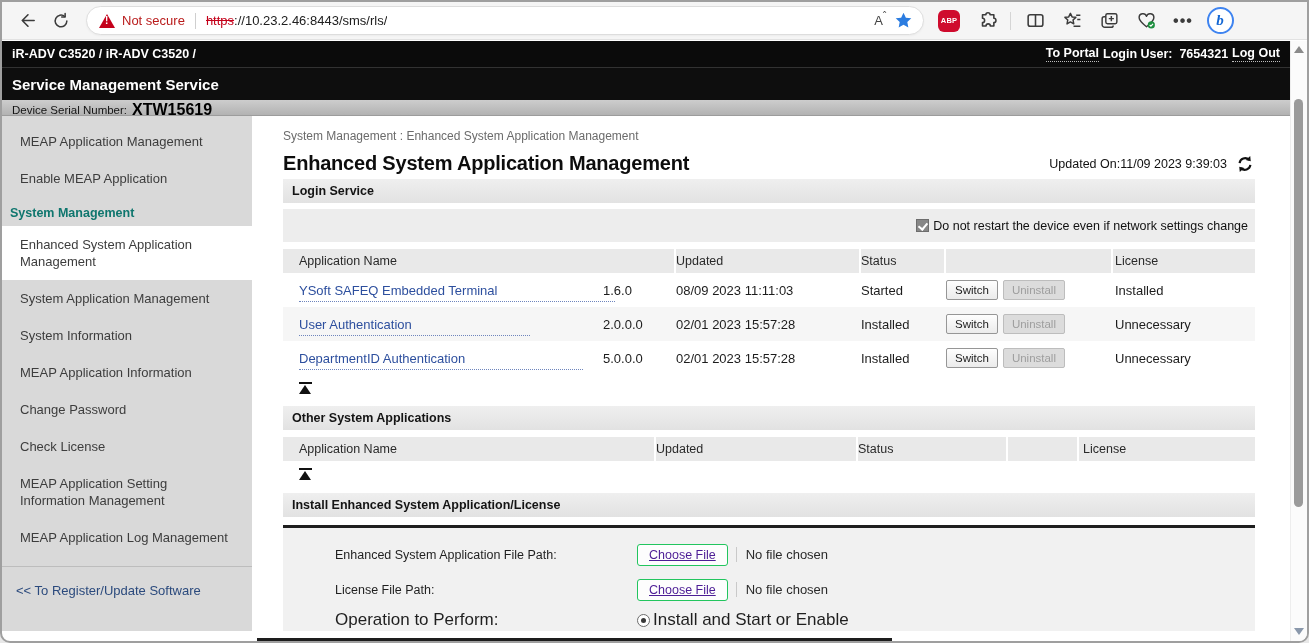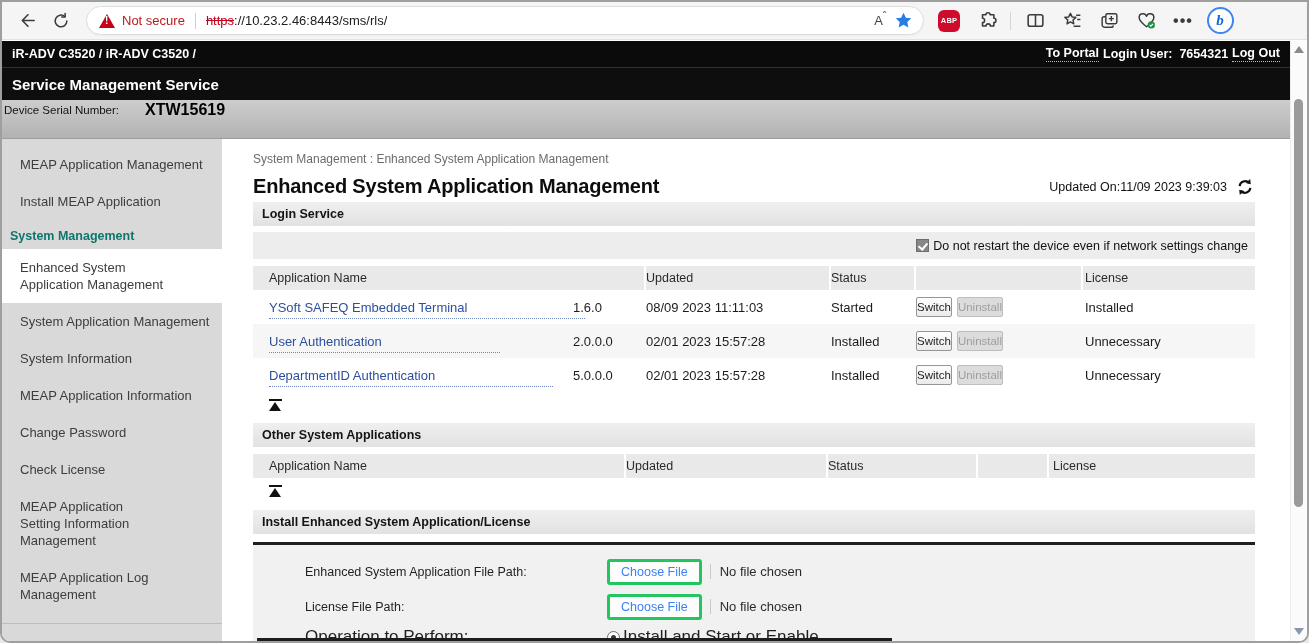--- a/index.html
+++ b/index.html
@@ -39,48 +39,48 @@
     font-size:15px; font-family:"Liberation Serif", serif; font-style:italic;}
 
   
   .page{ position:absolute; top:39px; left:0; right:17px; bottom:0; }
   .bar1{ height:26px; background:#0b0b0b; color:#fff; display:flex; align-items:center;
     padding:0 10px; font-size:12.5px; font-weight:bold; }
   .bar1-right{ margin-left:auto; display:flex; align-items:center; gap:4px;}
   .whitelink{ color:#fff; cursor:pointer; border-bottom:1px dotted #bdbdbd; padding-bottom:1px;}
   .bar2{ height:33px; background:#0e0e0e; border-top:1px solid #323232; color:#fff; display:flex;
     align-items:center; padding:0 10px; font-size:15px; font-weight:bold; }
-  .serialbar{ height:39px; background:linear-gradient(#cdcdcd,#b2b2b2); border-bottom:1px solid #9c9c9c;
-    display:flex; align-items:baseline; padding:0 2px;gap:21px; }
+  .serialbar{ height:16px; background:linear-gradient(#cdcdcd,#b2b2b2); border-bottom:1px solid #9c9c9c;
+    display:flex; align-items:baseline; padding:0 10px; }
   .serial-label{ font-size:11.5px; color:#141414; padding-bottom:4px;}
   .serial-value{ font-size:16px; font-weight:bold; color:#000; margin-left:5px; position:relative; top:1px;}
 
   .bodyrow{ display:flex; height:515px; overflow:hidden; }
 
   
-  .sidebar{ width:220px; flex:0 0 auto; background:#d9d9d9; padding-top:7px; overflow:hidden;}
+  .sidebar{ width:250px; flex:0 0 auto; background:#d9d9d9; padding-top:7px; overflow:hidden;}
   .side-item{ padding:10px 10px 10px 18px; font-size:13px; color:#3d3d3d; cursor:pointer; line-height:17px;}
   .side-section{ padding:9px 8px 6px 8px; font-size:12.5px; font-weight:bold; color:#0f766e;}
   .side-item.active{ background:#fff; color:#3d3d3d; }
   .side-div{ border-top:1px solid #bdbdbd; margin-top:10px; }
   .side-register{ padding:16px 10px 10px 14px; font-size:13px; color:#2b4a7d; cursor:pointer;}
 
   
   .main{ flex:1; padding:0 35px 0 31px; background:#fff; overflow:hidden; }
   .breadcrumb{ margin-top:13px; font-size:12px; color:#6b6b6b;}
   .titlerow{ display:flex; align-items:flex-end; margin-top:9px; }
   .pagetitle{ font-size:20px; font-weight:bold; color:#0d0d0d; letter-spacing:-0.2px;}
   .updated{ margin-left:auto; display:flex; align-items:center; gap:8px; font-size:12.5px; color:#111;
     padding-bottom:2px;}
   .refresh-ic{ cursor:pointer; }
 
   .secbar{ height:24px; background:linear-gradient(#efefef,#e2e2e2); display:flex; align-items:center;
     padding:0 9px; font-size:12.5px; font-weight:bold; color:#141414; }
   .secbar.mt1{ margin-top:4px; }
-  .checkrow{ height:27px; margin-top:6px; background:#ededed; display:flex; align-items:center;
+  .checkrow{ height:33px; margin-top:6px; background:#ededed; display:flex; align-items:center;
     justify-content:flex-end; padding-right:7px; font-size:12.5px; color:#111;}
   .checkbox{ width:13px; height:13px; background:#878787; border:1px solid #6d6d6d; position:relative;
     margin-right:4px; cursor:pointer; flex:0 0 auto;}
   .checkbox:after{ content:""; position:absolute; left:3px; top:1px; width:4px; height:7px;
     border:solid #fff; border-width:0 2px 2px 0; transform:rotate(40deg);}
 
   .thead{ display:flex; height:24px; background:#e9e9e9; align-items:flex-end; margin-top:7px;
     font-size:12.5px; color:#2a2a2a;}
   .thead > div{ border-right:2px solid #fff; height:100%; display:flex; align-items:center;}
   .thead > div:last-child{ border-right:none;}
@@ -97,35 +97,35 @@
   
   .t2-name{ width:373px; padding-left:16px;}
   .t2-upd{ width:202px; }
   .t2-status{ width:150px; }
   .t2-blank{ width:71px; }
   .t2-lic{ flex:1; padding-left:4px;}
 
   .app-link{ color:#2d4f9e; cursor:pointer; border-bottom:1px dotted #6e85bd; padding:0 118px 3px 0;
     white-space:nowrap;}
   .btn{ font-size:11.5px; color:#1d1d1d; background:linear-gradient(#fefefe,#ebebeb);
-    border:1px solid #969696; border-radius:2px; padding:3px 0; cursor:pointer; }
+    border:1px solid #969696; border-radius:2px; padding:3px 8px; cursor:pointer; }
   .btn.disabled{ background:#dcdcdc; border-color:#bdbdbd; color:#9e9e9e; }
 
   .topicon{ margin:7px 0 2px 16px; width:14px; cursor:pointer;}
   .topicon .bar{ height:2px; background:#111; width:13px;}
   .topicon .tri{ width:0; height:0; border-left:6.5px solid transparent; border-right:6.5px solid transparent;
     border-bottom:9px solid #111; margin-top:1px;}
 
   
   .panel{ margin-top:8px; border-top:3px solid #1e1e1e; background:#f1f1f1; height:120px;
     padding:9px 0 0 52px; }
   .frow{ display:flex; align-items:center; height:35px; font-size:12.5px; color:#1f1f1f;}
   .flabel{ width:302px; flex:0 0 auto;}
-  .filebtn{ display:inline-block; border:3px solid #22c55e; border-radius:3px; background:#fdfdfd;
-    padding:3px 11px; font-size:12.5px; color:#3b82f6; cursor:pointer;}
+  .filebtn{ display:inline-block; border:1px solid #22c55e; border-radius:3px; background:#fdfdfd;
+    padding:3px 11px; font-size:12.5px; color:#4c1d95; cursor:pointer;text-decoration:underline;}
   .filetext{ border-left:1px solid #c9c9c9; margin-left:8px; padding-left:9px; font-size:13px; color:#2a2a2a;}
   .oprow{ display:flex; font-size:17px; color:#1f1f1f; margin-top:3px;}
   .opts{ display:flex; flex-direction:column; gap:6px;text-align:center;}
   .radio-line{ display:flex; align-items:center; gap:3px;}
   .radio{ width:13px; height:13px; border:1px solid #6c6c6c; border-radius:50%; background:#fff;
     position:relative; cursor:pointer; flex:0 0 auto;}
   .radio.sel:after{ content:""; position:absolute; left:3px; top:3px; width:5px; height:5px;
     border-radius:50%; background:#383838;}
 
   
@@ -256,21 +256,21 @@
 
     <div class="serialbar">
       <span class="serial-label">Device Serial Number:</span>
       <span class="serial-value">XTW15619</span>
     </div>
 
     <div class="bodyrow">
 
       <div class="sidebar">
         <div class="side-item">MEAP Application Management</div>
-        <div class="side-item">Install MEAP Application</div>
+        <div class="side-item">Enable MEAP Application</div>
         <div class="side-section">System Management</div>
         <div class="side-item active" style="padding-right:40px;">Enhanced System Application Management</div>
         <div class="side-item">System Application Management</div>
         <div class="side-item">System Information</div>
         <div class="side-item">MEAP Application Information</div>
         <div class="side-item">Change Password</div>
         <div class="side-item">Check License</div>
         <div class="side-item" style="padding-right:60px;">MEAP Application Setting Information Management</div>
         <div class="side-item">MEAP Application Log Management</div>
         <div class="side-div"></div>

